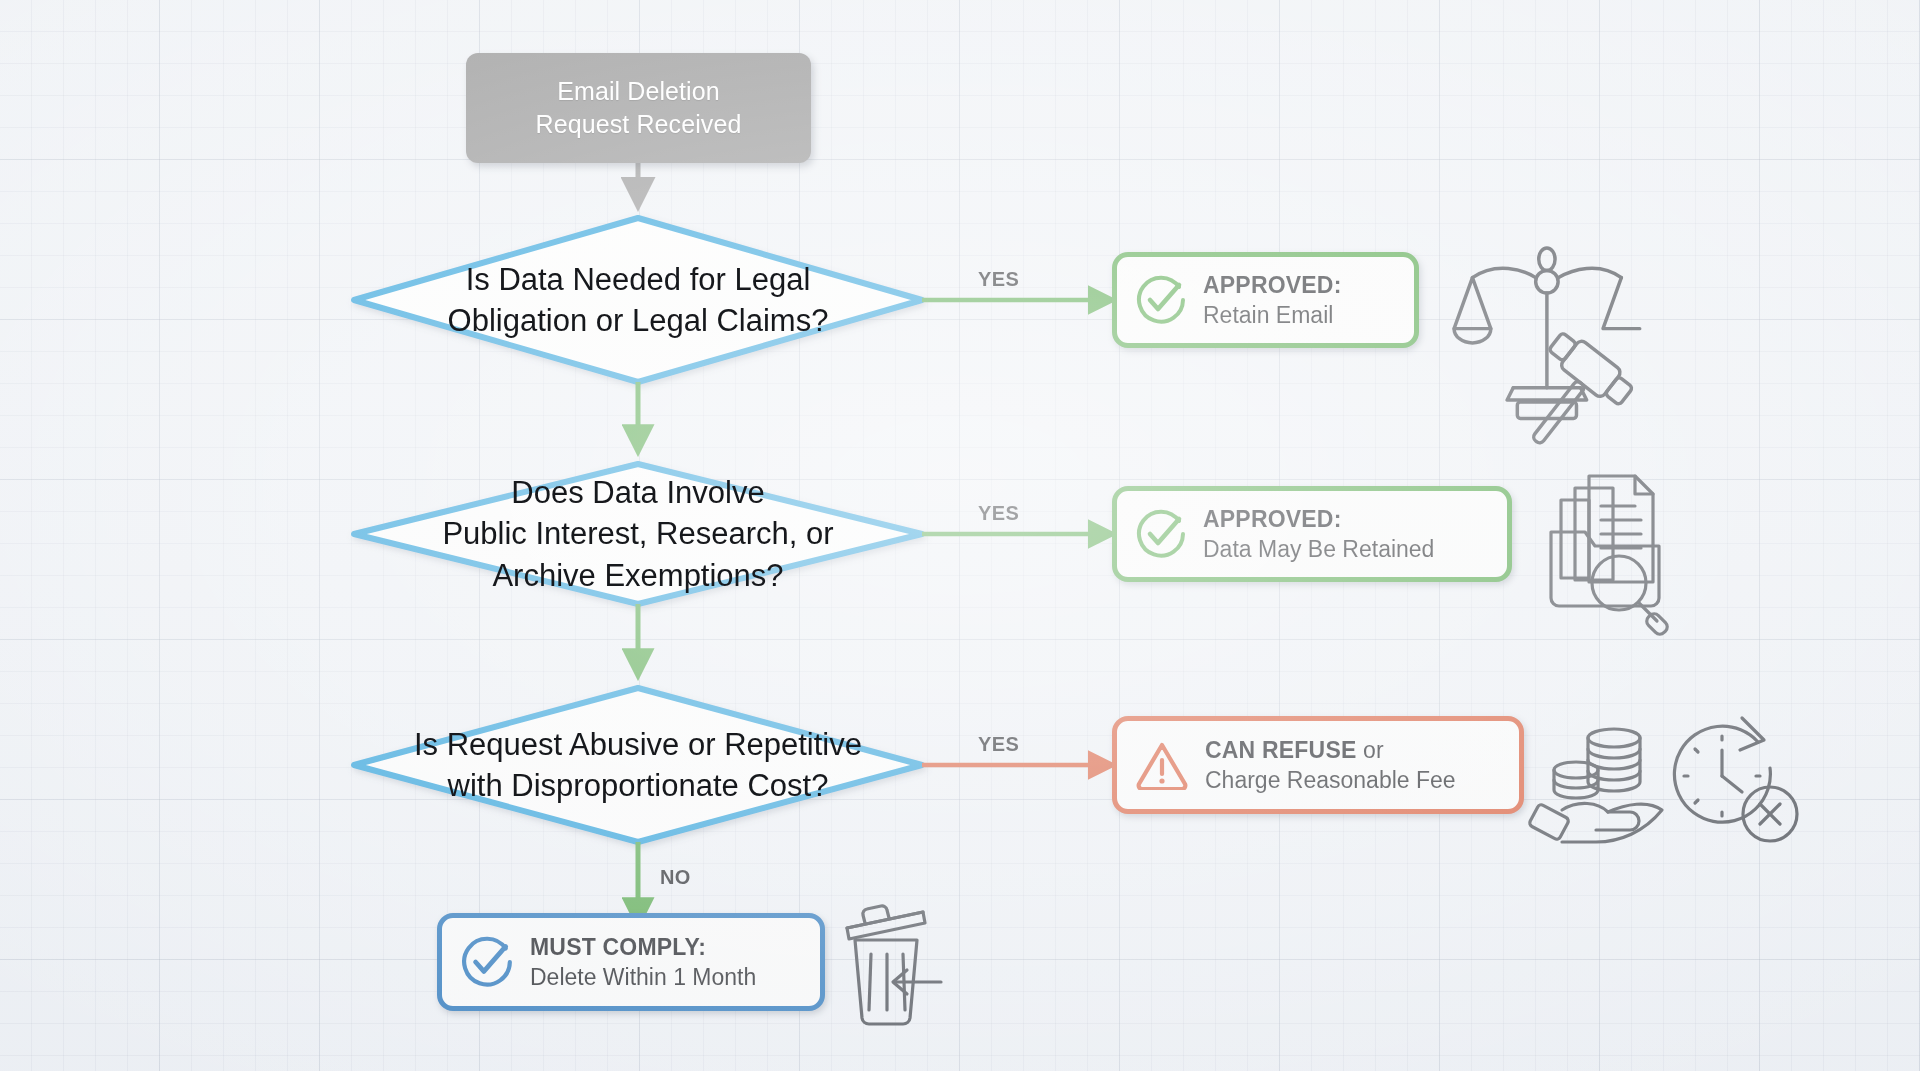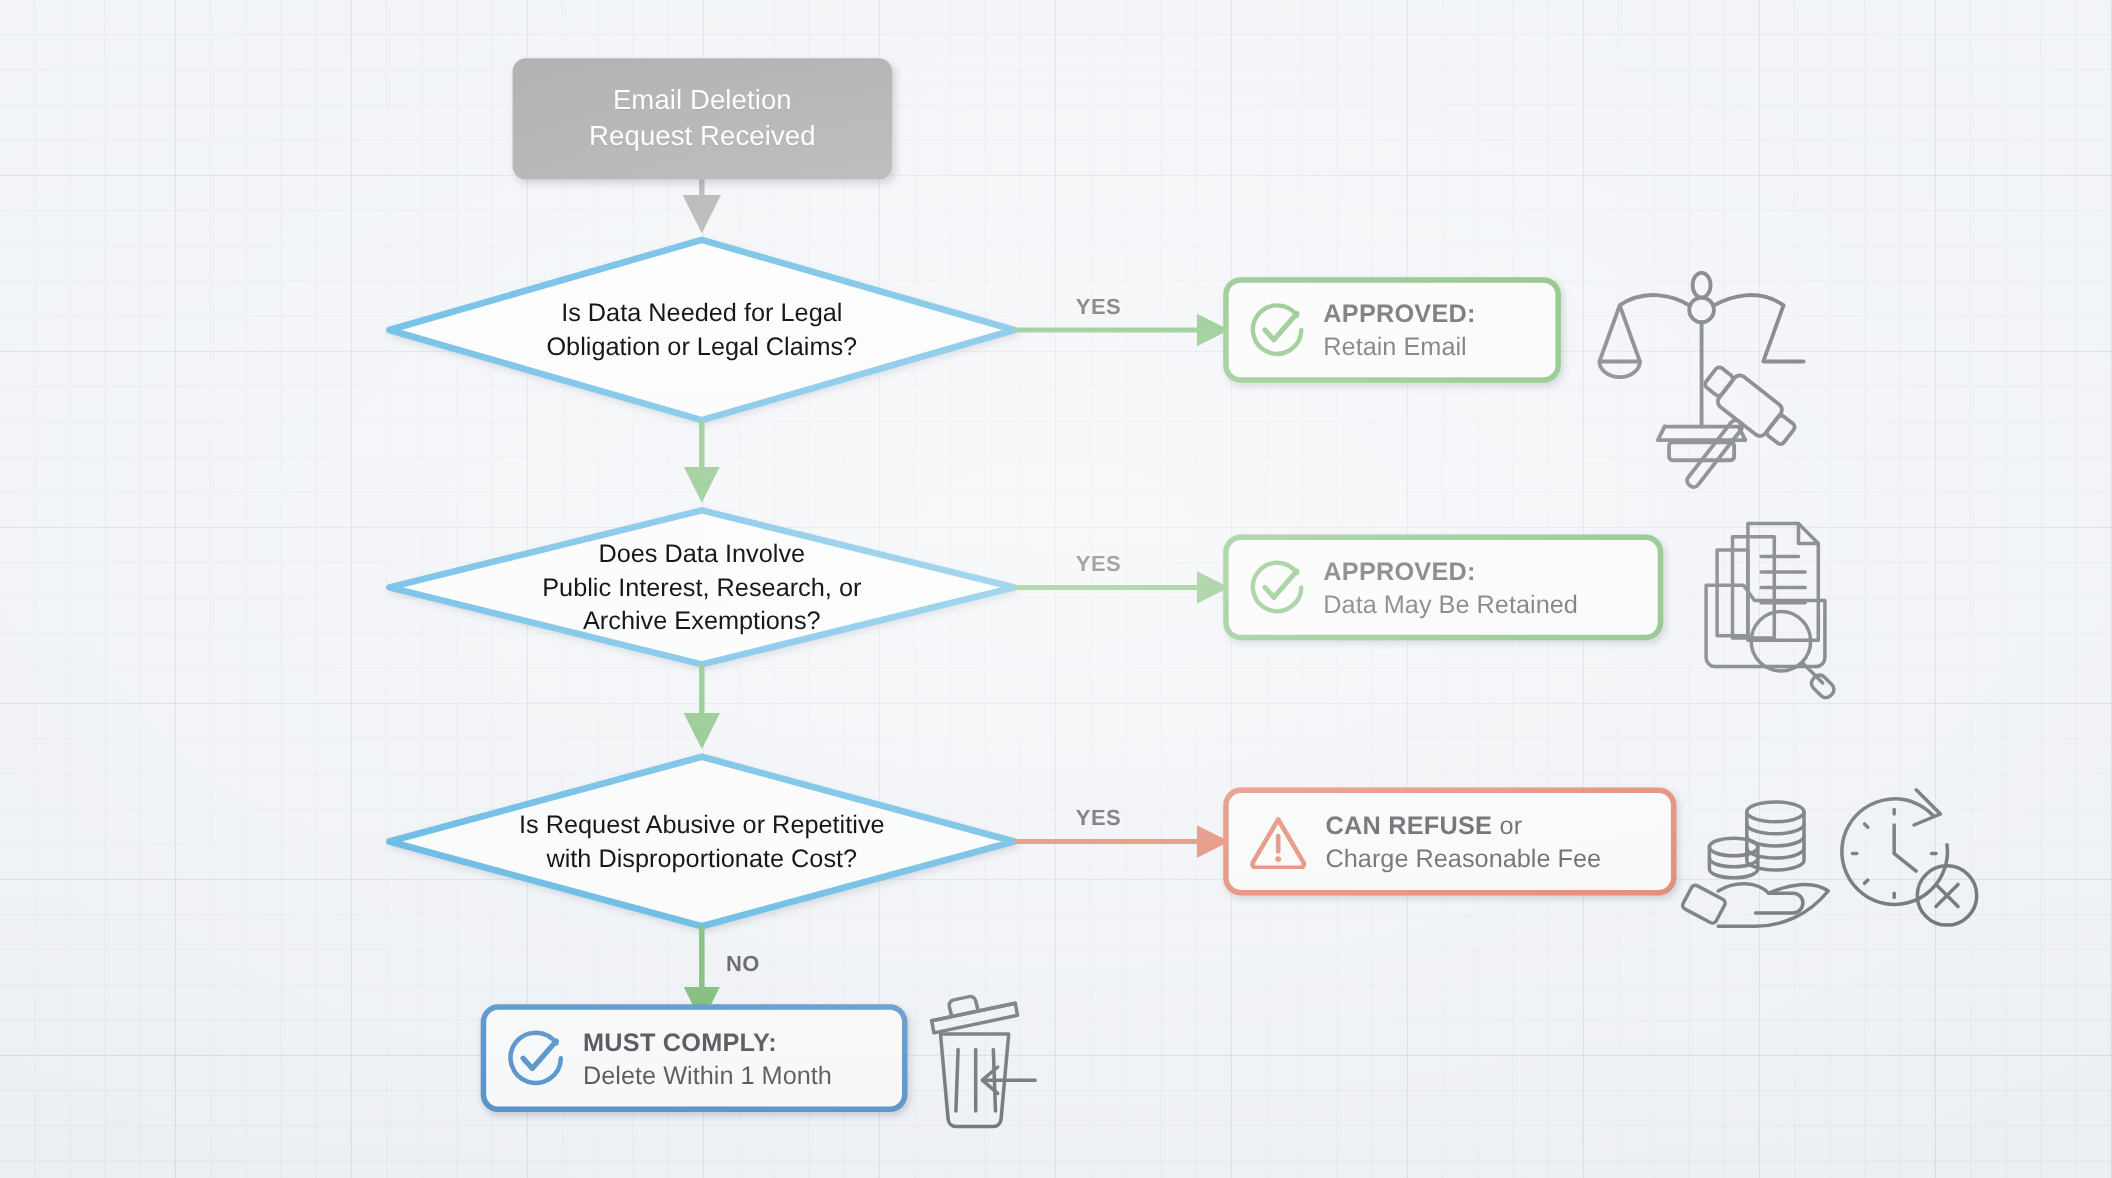--- a/index.html
+++ b/index.html
@@ -65,21 +65,21 @@
   
   .diamond {
     display: flex;
     align-items: center;
     justify-content: center;
     text-align: center;
   }
   .diamond .dlabel {
     position: relative;
     z-index: 3;
-    font-size: 23px;
+    font-size: 31px;
     line-height: 1.33;
     color: #16181c;
     white-space: pre-line;
   }
 
   
   .outcome {
     position: absolute;
     display: flex;
     align-items: center;

